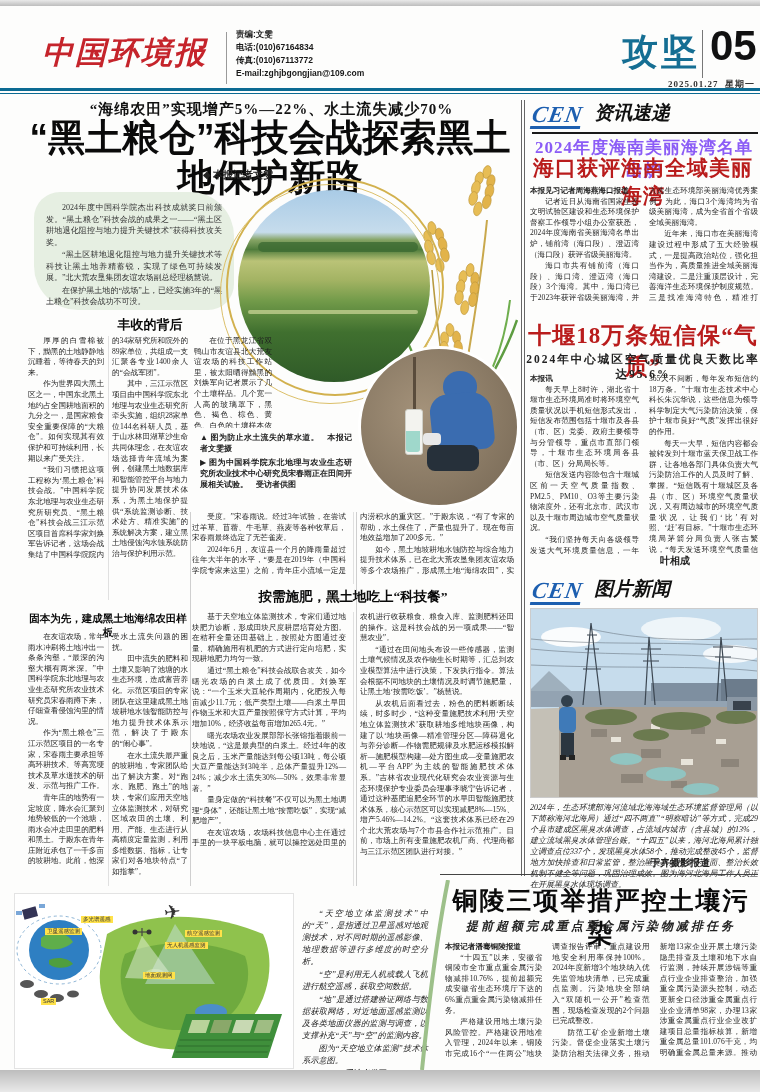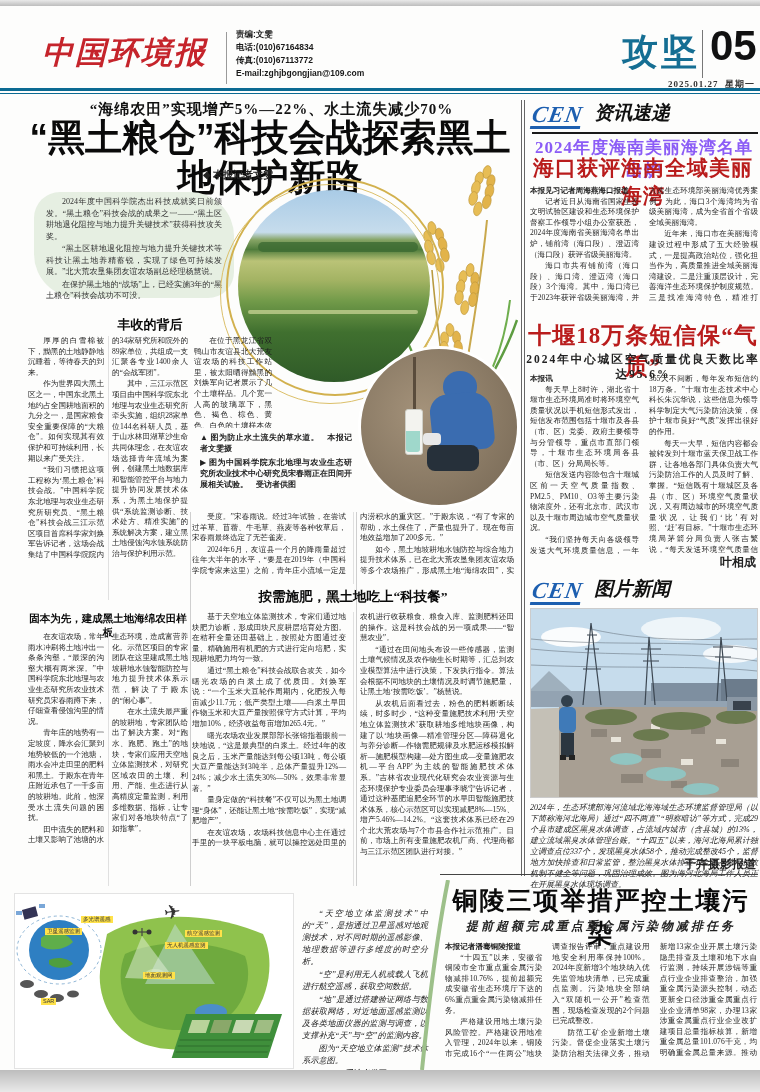--- a/index.html
+++ b/index.html
@@ -16,37 +16,37 @@
   .sec-name{font-size:36px;font-weight:900;color:#156e93;letter-spacing:3px;text-align:right;}
   .page-num{font-size:42px;font-weight:900;color:#111;font-family:"Liberation Sans",sans-serif;}
   .date-line{font-size:9px;font-weight:700;color:#333;letter-spacing:1px;}
   .rule-thick{height:3px;background:#0b6a92;}
   .rule-thin{height:1px;background:#0b6a92;}
   .vline{width:1px;background:#9a9a9a;}
   
   .kicker{font-size:15px;font-weight:900;letter-spacing:1px;color:#111;}
   .headline{font-size:37px;font-weight:900;letter-spacing:0px;color:#0a0a0a;line-height:40px;}
   .byline{font-size:10px;font-weight:700;color:#222;}
-  .intro-box{background:#e6efe2;border-radius:26px 44px 26px 44px;padding:4px 12px;font-size:8px;line-height:11.5px;color:#333;}
+  .intro-box{background:#e6efe2;border-radius:26px 44px 26px 44px;padding:10px 12px;font-size:8px;line-height:11.5px;color:#333;}
   .sec-head{font-size:13px;font-weight:900;color:#0a0a0a;}
   .body-txt{font-size:7.6px;line-height:10.6px;color:#1f1f1f;overflow:hidden;}
   .cols2{column-count:2;column-gap:8px;column-rule:1px solid #e0e0e0;}
   .colsT3{column-count:3;column-gap:10px;}
   .cap{font-size:8px;line-height:11px;font-weight:700;color:#222;}
   .credit{font-weight:900;}
   .col-rule{width:1px;background:#cfcfcf;}
   
   .cen-head{border-bottom:2px solid #1a1a1a;padding-bottom:3px;}
   .cen-logo{display:inline-block;font-family:"Liberation Serif",serif;font-style:italic;font-weight:900;font-size:23px;color:#1d5fb0;transform:skewX(-10deg);letter-spacing:1px;border-bottom:3px solid #1d5fb0;line-height:22px;}
   .cen-title{display:inline-block;font-size:19px;font-weight:900;font-style:italic;color:#111;margin-left:8px;vertical-align:3px;}
   .sb-kicker{font-size:17px;font-weight:900;color:#8b5cf6;letter-spacing:1px;}
   .sb-headline{font-size:21px;font-weight:900;color:#b91c1c;letter-spacing:1px;}
   .sb-sub{font-size:11.5px;font-weight:900;letter-spacing:2px;color:#222;}
   .lead-bold{font-weight:900;}
-  .author{font-weight:900;text-align:right;font-size:12px;}
+  .author{font-weight:900;font-size:10px;}
   .sep-line{height:1px;background:#444;}
   
   .tl-headline{font-size:25px;font-weight:900;letter-spacing:2px;color:#0a0a0a;}
   .tl-sub{font-size:12px;font-weight:900;font-style:italic;letter-spacing:3px;color:#222;}
   .diagram-box{background:#ffffff;border:1px solid #e3e3e3;}
   .diag-cap{font-size:8.2px;line-height:12px;font-style:italic;color:#222;}
   .chip{position:absolute;background:#ffe24a;color:#333;font-size:5.5px;line-height:7px;padding:0 2px;font-family:"Liberation Sans",sans-serif;white-space:nowrap;}
   
   .ring{border-radius:50%;border:2px solid #d2b14e;}
   .ring2{border-radius:50%;border:1px solid #dcc06a;}
@@ -155,20 +155,21 @@
       <div class="para">2024年6月，友谊县一个月的降雨量超过往年大半年的水平，“要是在2019年（中国科学院专家来这里）之前，青年庄小流域一定是内涝积水的重灾区。”于殿东说，“有了专家的帮助，水土保住了，产量也提升了。现在每亩地效益增加了200多元。”</div>
       <div class="para">如今，黑土地坡耕地水蚀防控与综合地力提升技术体系，已在北大荒农垦集团友谊农场等多个农场推广，形成黑土地“海绵农田”，实现粮食增产5%—22%、水土流失减少70%的综合效益，实现小流域尺度水蚀问题“标本兼治”。</div>
     </div>
 
   <div class="abs col-rule" style="left:190px;top:512px;height:374px;"></div>
   <div class="abs col-rule" style="left:356px;top:512px;height:374px;"></div>
 
   <div class="abs ctr sec-head" style="left:28px;top:612px;width:160px;font-size:10.5px;">固本为先，建成黑土地海绵农田样板</div>
   <div class="abs body-txt jus cols2" style="left:28px;top:632px;width:160px;height:254px;">
       <div class="para">在友谊农场，常年雨水冲刷将土地冲出一条条沟壑，“最深的沟壑大概有两米深。”中国科学院东北地理与农业生态研究所农业技术研究员宋春雨蹲下来，仔细查看侵蚀沟里的情况。</div>
+      <div class="para">作为“黑土粮仓”三江示范区项目的一名专家，宋春雨主要承担等高环耕技术、等高宽埂技术及草水道技术的研发、示范与推广工作。</div>
       <div class="para">青年庄的地势有一定坡度，降水会汇聚到地势较低的一个池塘，雨水会冲走田里的肥料和黑土。于殿东在青年庄附近承包了一千多亩的坡耕地。此前，他深受水土流失问题的困扰。</div>
       <div class="para">田中流失的肥料和土壤又影响了池塘的水生态环境，造成富营养化。示范区项目的专家团队在这里建成黑土地坡耕地水蚀智能防控与地力提升技术体系示范，解决了于殿东的“闹心事”。</div>
       <div class="para">在水土流失最严重的坡耕地，专家团队给出了解决方案。对“跑水、跑肥、跑土”的地块，专家们应用天空地立体监测技术，对研究区域农田的土壤、利用、产能、生态进行从高精度定量监测，利用多维数据、指标，让专家们对各地块特点“了如指掌”。</div>
     </div>
 
   <div class="abs ctr sec-head" style="left:192px;top:588px;width:322px;font-size:13.5px;">按需施肥，黑土地吃上“科技餐”</div>
   <div class="abs body-txt jus cols2" style="left:192px;top:612px;width:322px;height:274px;column-gap:14px;">
       <div class="para">基于天空地立体监测技术，专家们通过地块肥力诊断，形成田块尺度耕层培育处方图。在秸秆全量还田基础上，按照处方图通过变量、精确施用有机肥的方式进行定向培肥，实现耕地肥力均匀一致。</div>
       <div class="para">通过“黑土粮仓”科技会战联合攻关，如今曙光农场的白浆土成了优质田。刘焕军说：“一个玉米大豆轮作周期内，化肥投入每亩减少11.7元；低产类型土壤——白浆土旱田作物玉米和大豆产量按照保守方式计算，平均增加10%，经济收益每亩增加265.4元。”</div>
       <div class="para">曙光农场农业发展部部长张锦指着眼前一块地说，“这是最典型的白浆土。经过4年的改良之后，玉米产量能达到每公顷13吨，每公顷大豆产量能达到3吨半，总体产量提升12%—24%；减少水土流失30%—50%，效果非常显著。”</div>

